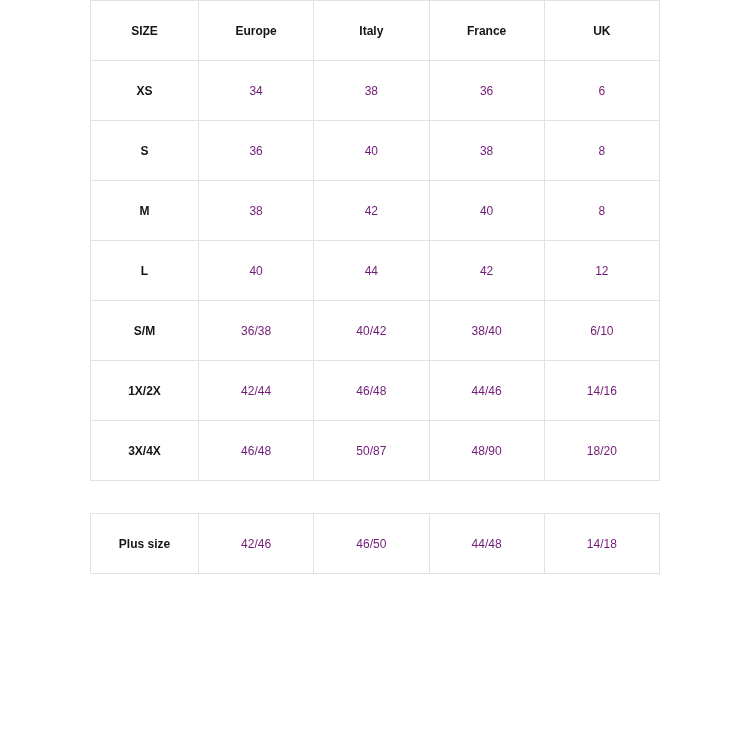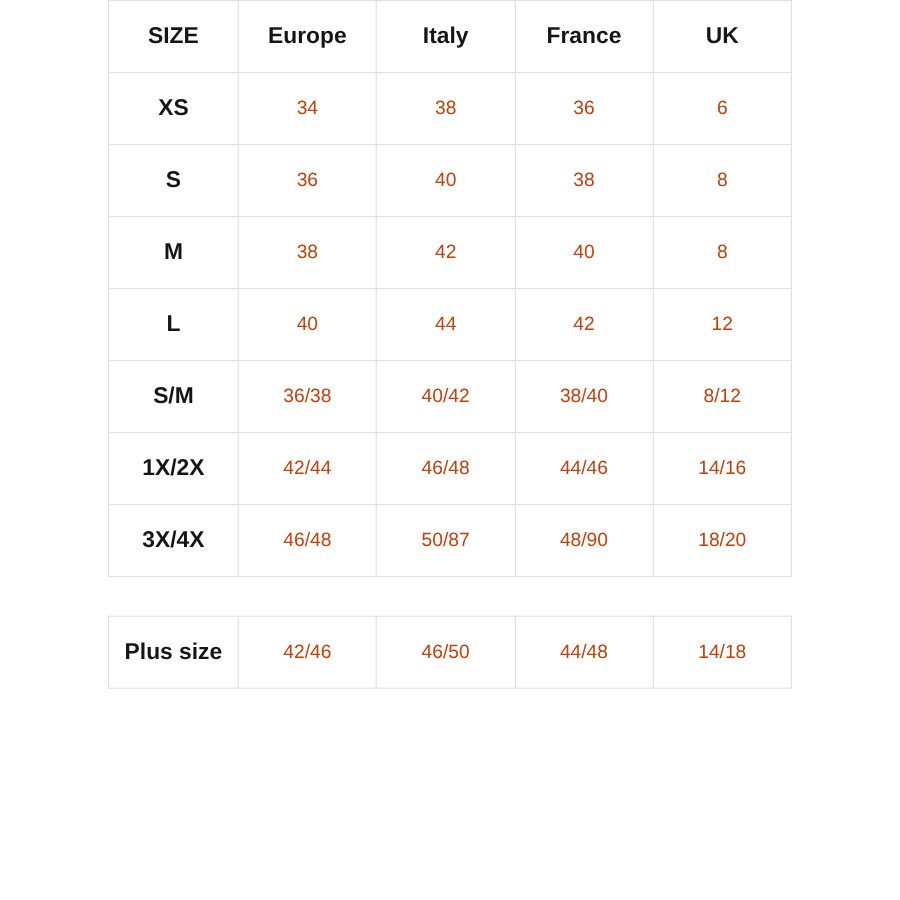--- a/index.html
+++ b/index.html
@@ -24,31 +24,31 @@
   table.size-table {
     border-collapse: collapse;
     width: 100%;
     table-layout: fixed;
   }
   table.size-table td,
   table.size-table th {
     border: 1px solid #e2e2e2;
     text-align: center;
     vertical-align: middle;
-    font-size: 16px;
+    font-size: 12px;
     font-weight: 400;
-    color: #c2410c;
+    color: #701a75;
     padding: 0;
     height: 59px;
   }
   table.size-table th,
   table.size-table td.rowhead {
     font-weight: 700;
     color: #151515;
-    font-size: 19px;
+    font-size: 12px;
     margin-left: 35px;
   }
   table.size-table col.c1 { width: 108px; }
   .spacer {
     height: 32px;
   }
   .secondary td.rowhead {
     font-weight: 700;
   }
   .secondary td,
@@ -105,21 +105,21 @@
         <td>40</td>
         <td>44</td>
         <td>42</td>
         <td>12</td>
       </tr>
       <tr>
         <td class="rowhead">S/M</td>
         <td>36/38</td>
         <td>40/42</td>
         <td>38/40</td>
-        <td>8/12</td>
+        <td>6/10</td>
       </tr>
       <tr>
         <td class="rowhead">1X/2X</td>
         <td>42/44</td>
         <td>46/48</td>
         <td>44/46</td>
         <td>14/16</td>
       </tr>
       <tr>
         <td class="rowhead">3X/4X</td>

